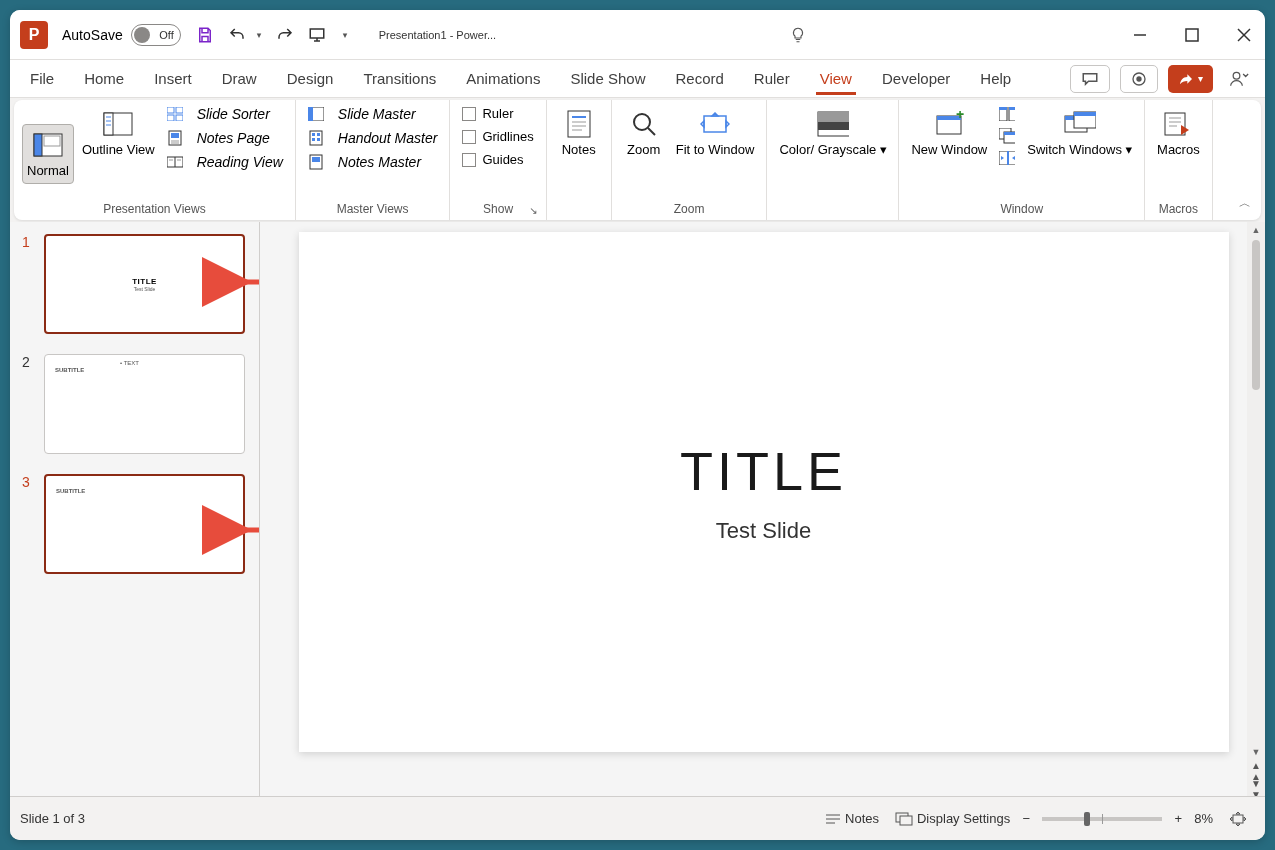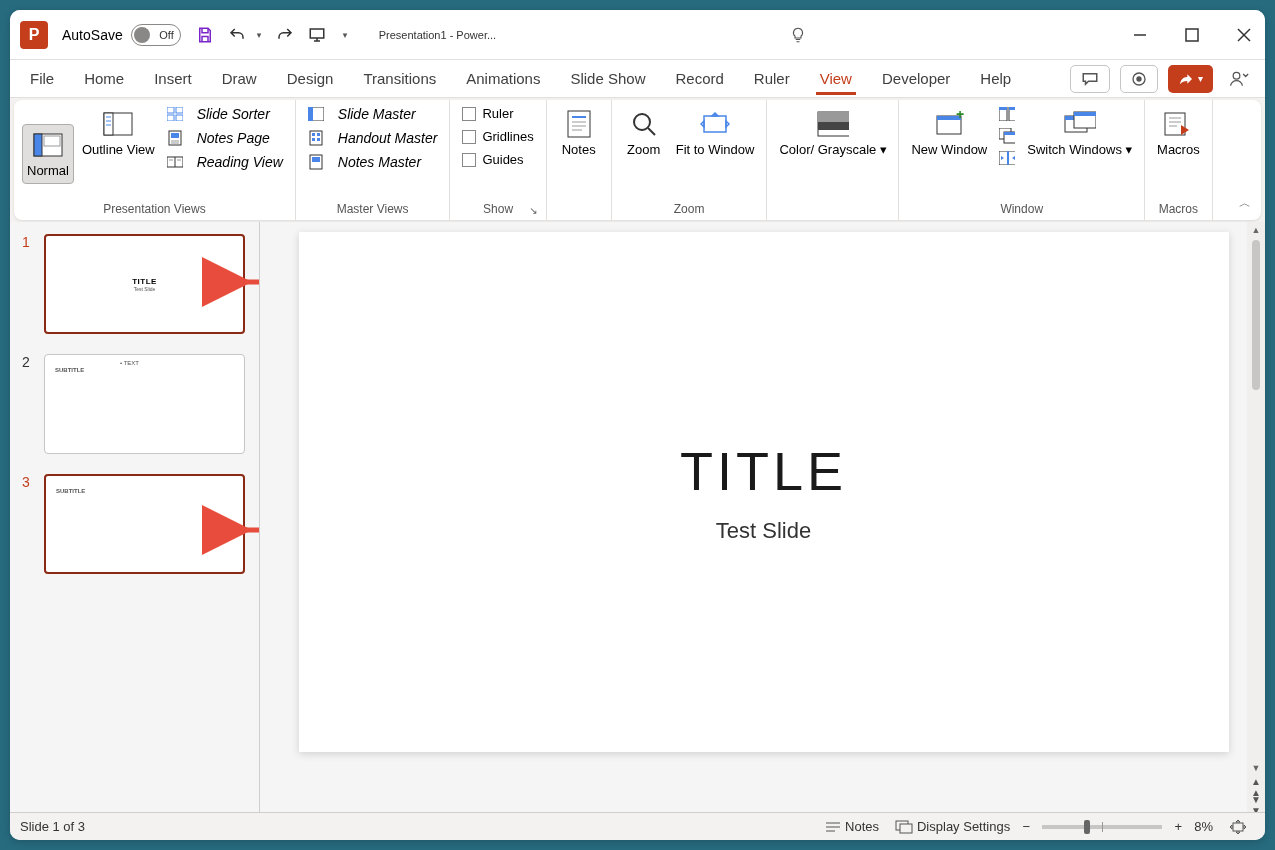--- a/index.html
+++ b/index.html
@@ -72,21 +72,21 @@
   .slide-title { font-size: 54px; letter-spacing: 4px; font-weight: 400; color: #1a1a1a; }
   .slide-sub { font-size: 22px; color: #333; margin-top: 16px; }
 
   .vscroll { width: 18px; background: #f0efee; display: flex; flex-direction: column; align-items: center; }
   .vscroll .arrow { height: 16px; font-size: 9px; color: #666; display:flex;align-items:center;justify-content:center;width:100%; cursor:pointer;}
   .vscroll .thumb-bar { flex: 0 0 150px; width: 8px; background: #c8c6c4; border-radius: 4px; margin: 2px 0;}
   .vscroll .track { flex: 1; }
   .vscroll .navbtn { height: 18px; font-size: 10px; cursor: pointer; color:#555;}
 
   
-  .statusbar { height: 28px; background: #f3f2f1; border-top: 1px solid #d0cecc; display: flex; align-items: center; padding: 0 10px; font-size: 13px; color: #333; }
+  .statusbar { height: 44px; background: #f3f2f1; border-top: 1px solid #d0cecc; display: flex; align-items: center; padding: 0 10px; font-size: 13px; color: #333; }
   .statusbar .spacer { flex: 1; }
   .sb-item { display: flex; align-items: center; gap: 4px; margin: 0 8px; cursor: pointer; }
   .zoom-slider { width: 120px; height: 4px; background: #c8c6c4; position: relative; margin: 0 8px; }
   .zoom-slider .tick { position: absolute; left: 50%; top: -3px; width: 1px; height: 10px; background: #999;}
   .zoom-slider .handle { position: absolute; left: 35%; top: -5px; width: 6px; height: 14px; background: #666; border-radius: 2px; }
   .zoom-btn { width: 16px; text-align: center; cursor: pointer; }
 
   svg { display: block; }
 </style>
 </head>

